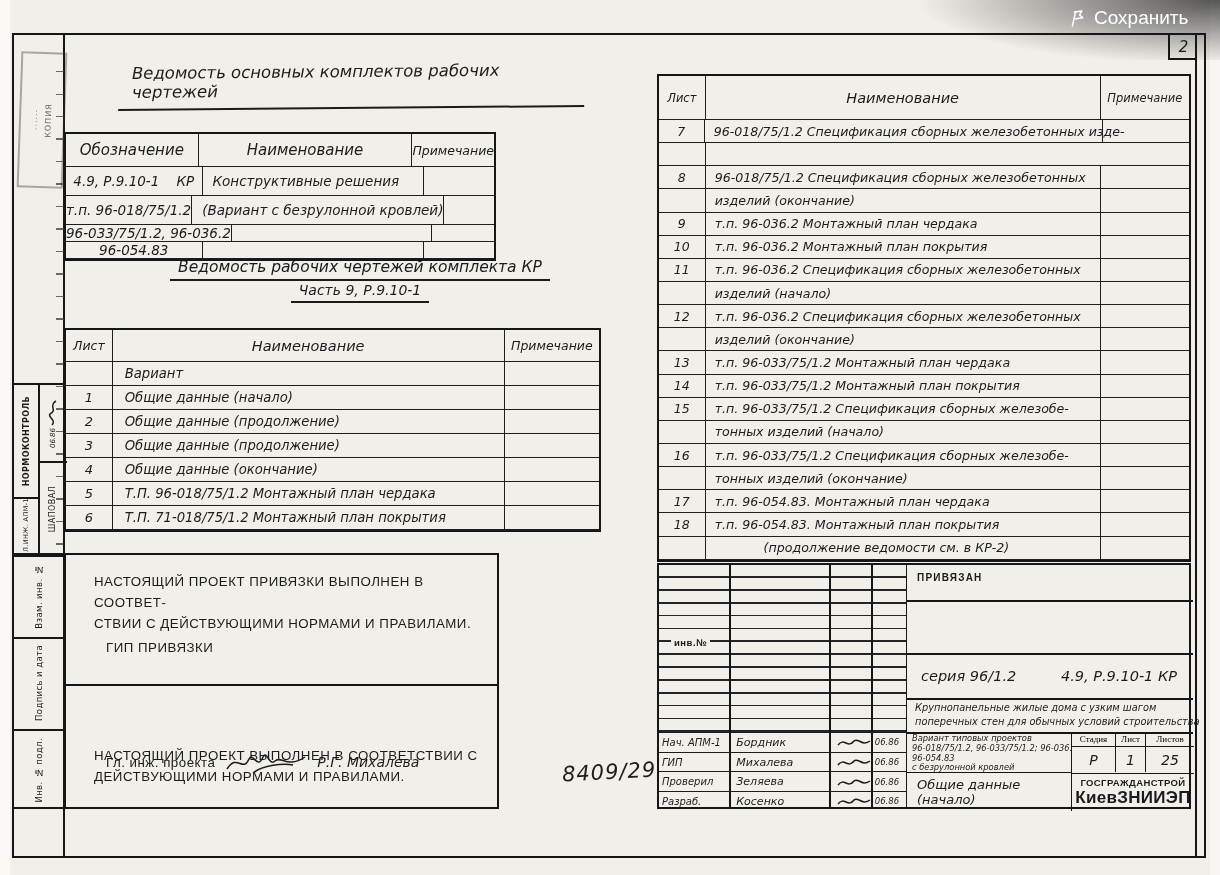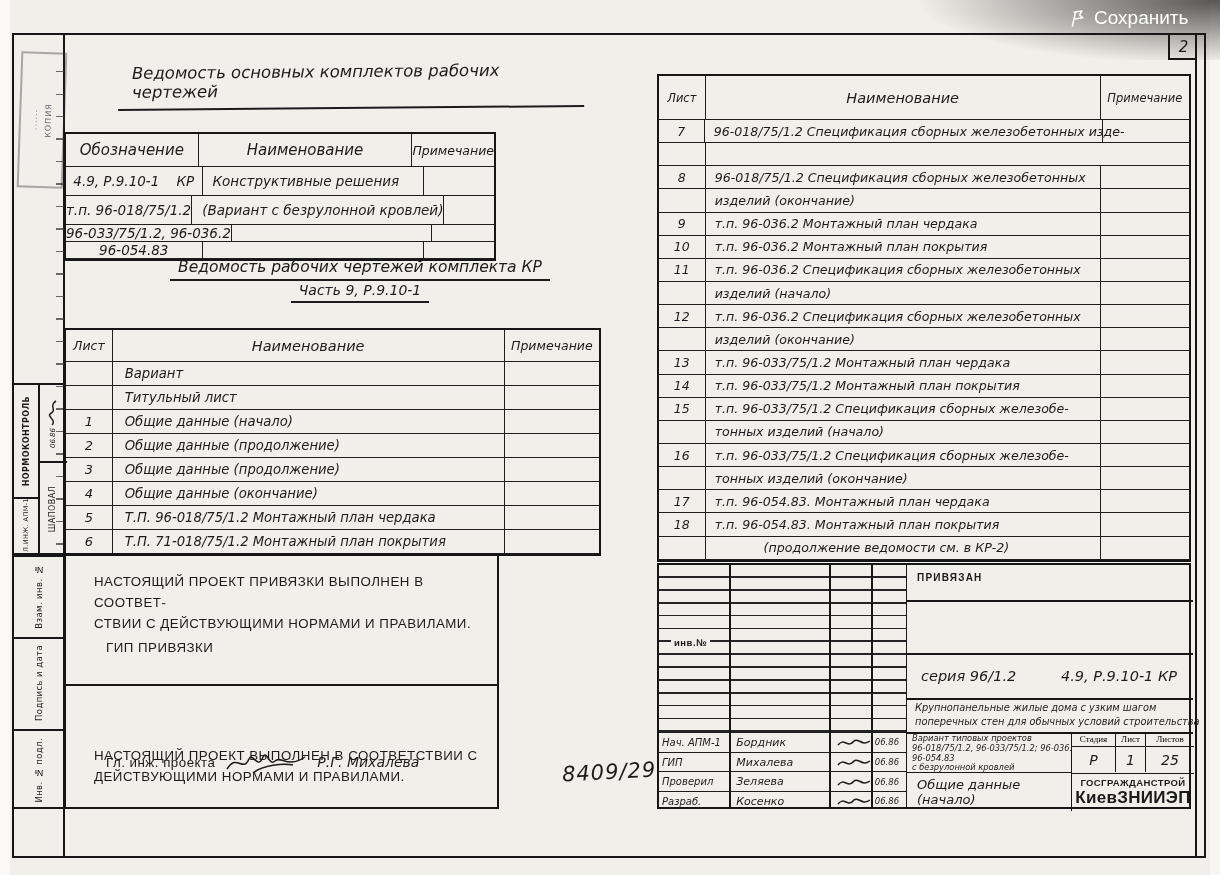--- a/index.html
+++ b/index.html
@@ -214,25 +214,20 @@
     <div class="tcell c3 hw">Примечание</div>
   </div>
   <div id="t2-rows">
 
       <div class="trow">
         <div class="tcell c1 hw"></div>
         <div class="tcell c2 hw">Вариант</div>
         <div class="tcell c3 hw"></div>
       </div>
 
-      <div class="trow">
-        <div class="tcell c1 hw"></div>
-        <div class="tcell c2 hw">Титульный лист</div>
-        <div class="tcell c3 hw"></div>
-      </div>
 
       <div class="trow">
         <div class="tcell c1 hw">1</div>
         <div class="tcell c2 hw">Общие данные (начало)</div>
         <div class="tcell c3 hw"></div>
       </div>
 
       <div class="trow">
         <div class="tcell c1 hw">2</div>
         <div class="tcell c2 hw">Общие данные (продолжение)</div>

